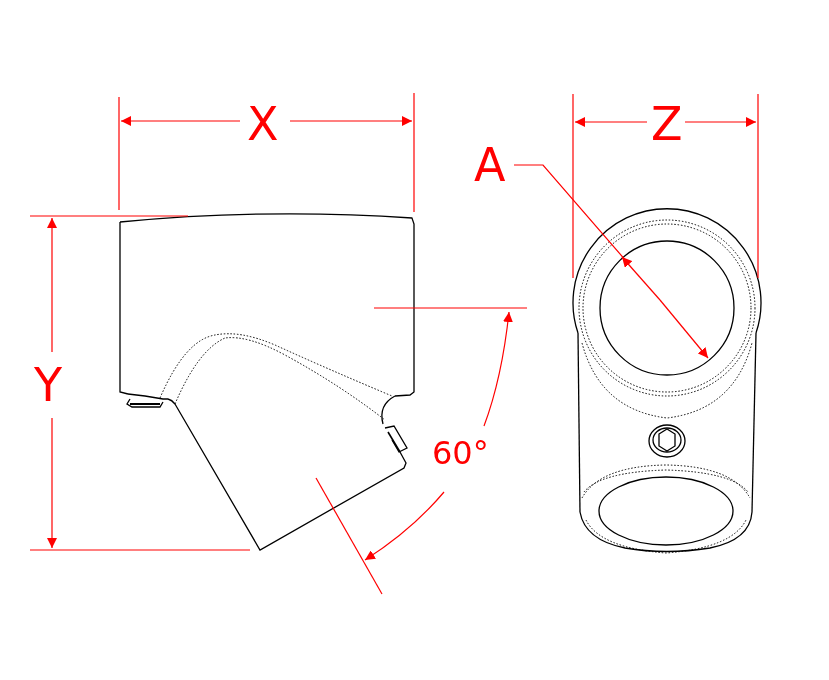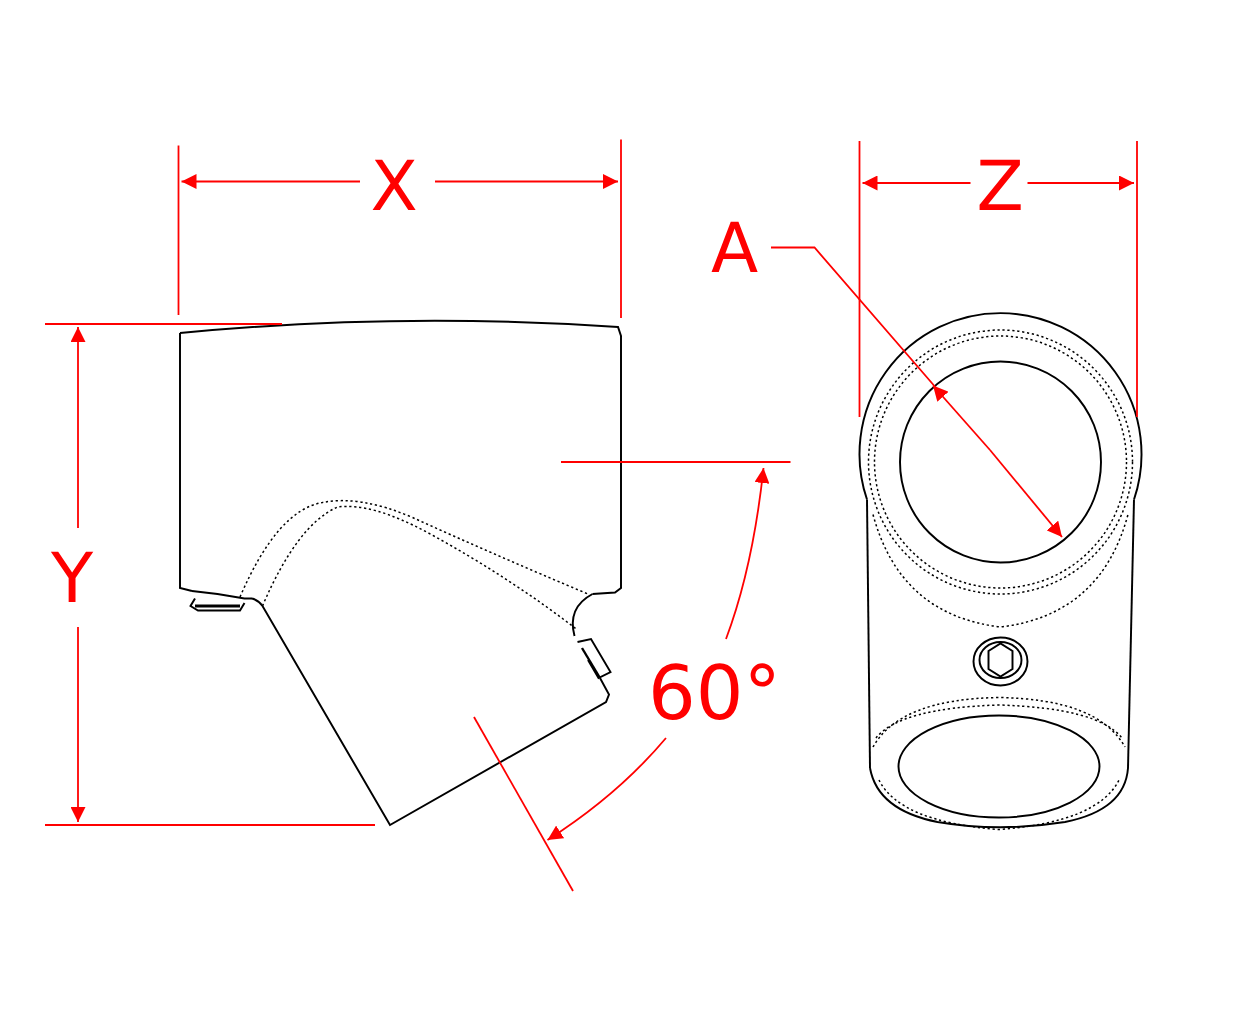--- a/index.html
+++ b/index.html
@@ -3,21 +3,21 @@
   <meta charset="utf-8">
   <style>
     html, body { margin: 0; padding: 0; background: #ffffff; }
     body { width: 829px; height: 680px; position: relative; overflow: hidden; font-family: "DejaVu Sans", sans-serif; }
     #drawing { position: absolute; left: 0; top: 0; width: 829px; height: 680px; }
     .dim-label { position: absolute; color: #ff0000; font-family: "DejaVu Sans", sans-serif; font-weight: normal; line-height: 1; white-space: nowrap; }
     .lbl-x { left: 247px; top: 101px; font-size: 46px; }
     .lbl-z { left: 651px; top: 101px; font-size: 46px; }
     .lbl-a { left: 474px; top: 142px; font-size: 46px; }
     .lbl-y { left: 34px; top: 362px; font-size: 46px; }
-    .lbl-angle { left: 432px; top: 437px; font-size: 50px; }
+    .lbl-angle { left: 432px; top: 437px; font-size: 32px; }
   </style>
 </head>
 <body>
 
 <svg id="drawing" viewBox="0 0 829 680" xmlns="http://www.w3.org/2000/svg">
   <defs>
     <marker id="arrow" viewBox="0 0 10 10" refX="10" refY="5" markerWidth="10" markerHeight="10" markerUnits="userSpaceOnUse" orient="auto">
       <path d="M0,0 L10,5 L0,10 z" fill="#ff0000"></path>
     </marker>
   </defs>

